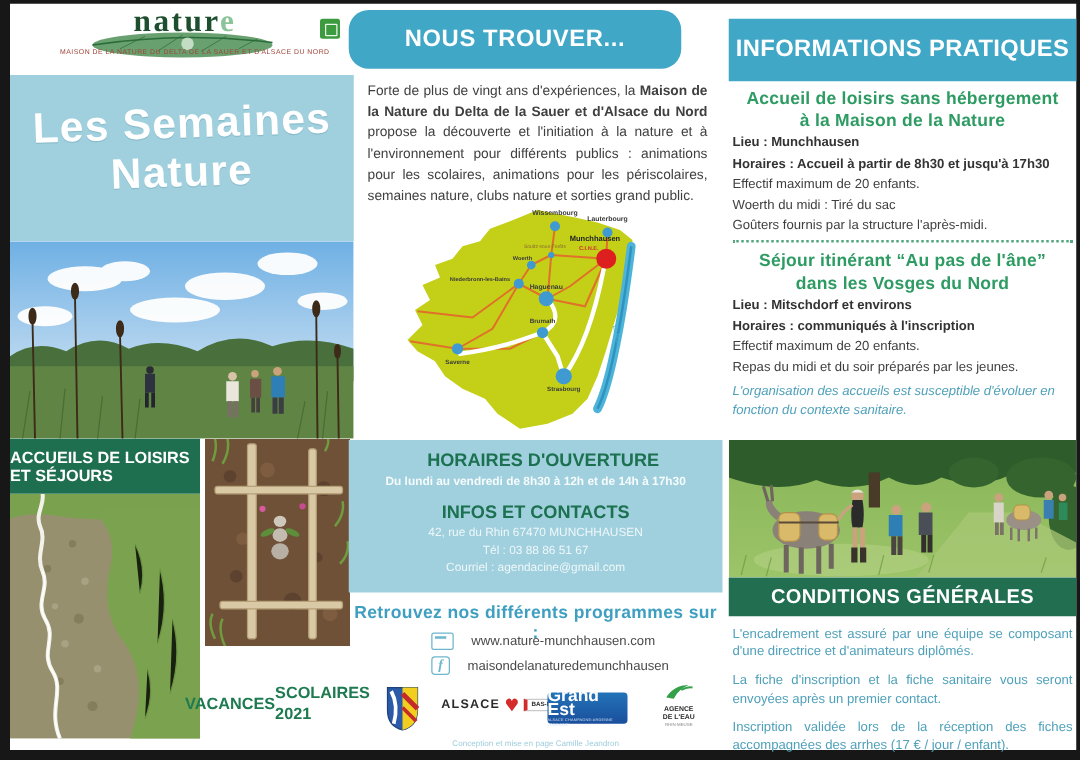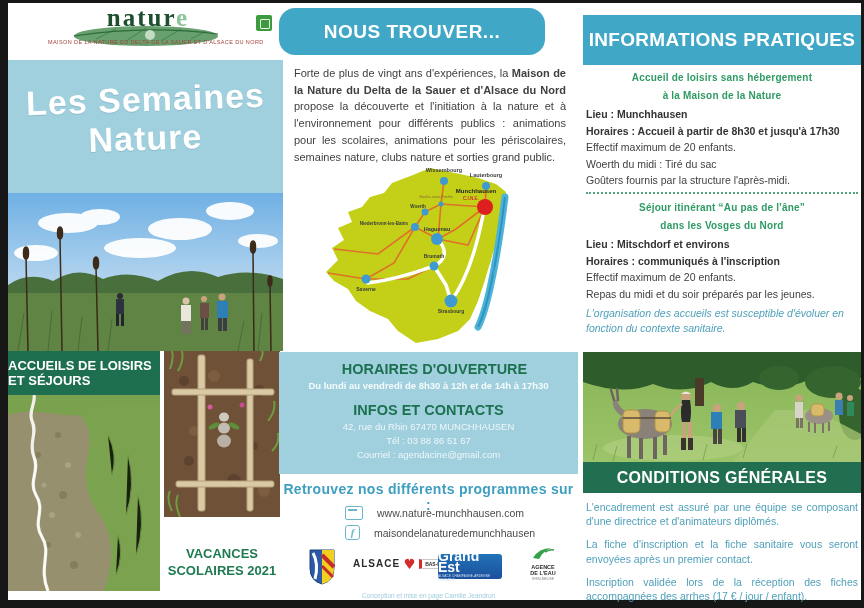--- a/index.html
+++ b/index.html
@@ -20,22 +20,22 @@
   .title-block{left:0;top:57px;width:275px;height:133px;background:#a0d0de;color:#fff;text-align:center;}
   .title-l1{font-size:34px;font-weight:bold;margin-top:20px;transform:rotate(-2deg);letter-spacing:1px;text-shadow:0 1px 0 rgba(120,170,185,.5);}
   .title-l2{font-size:34px;font-weight:bold;transform:rotate(-2deg);letter-spacing:1px;text-shadow:0 1px 0 rgba(120,170,185,.5);}
 
   .photo{overflow:hidden;}
   .photo svg{display:block;}
 
   .banner-accueils{left:0;top:348px;width:152px;height:44px;background:#1e6e50;color:#fff;
     display:flex;flex-direction:column;align-items:flex-start;justify-content:center;
     font-weight:bold;font-size:13px;line-height:15px;text-align:center;}
-  .vacances{left:156px;top:530px;width:116px;height:58px;display:flex;flex-direction:column;align-items:center;justify-content:center;
-    color:#1e7a50;font-weight:bold;font-size:13px;line-height:17px;text-align:right;}
+  .vacances{left:156px;top:530px;width:116px;height:58px;display:flex;flex-direction:row;align-items:center;justify-content:center;
+    color:#1e7a50;font-weight:bold;font-size:13px;line-height:17px;text-align:left;}
 
   
   .mid-bar{left:271px;top:5px;width:266px;height:47px;background:#41a7c7;display:flex;align-items:center;justify-content:center;
     color:#fff;font-weight:bold;font-size:19px;letter-spacing:.5px;border-radius:16px;}
   .intro{left:286px;top:62px;width:272px;font-size:11px;color:#3f3f3f;text-align:justify;line-height:1.52;}
   .map-box{left:300px;top:156px;width:250px;height:192px;}
 
   .contact-block{left:271px;top:349px;width:299px;height:122px;background:#a0d0de;text-align:center;}
   .cb-title{margin-top:9px;color:#1c7150;font-weight:bold;font-size:14.5px;margin-left:12px;}
   .cb-sub{margin-top:3px;color:#f6fbfc;font-size:9.5px;font-weight:bold;}
@@ -57,21 +57,21 @@
   .grandest-txt{color:#fff;font-weight:bold;font-size:14px;line-height:11px;}
   .grandest-sub{color:#cfe2f4;font-size:3px;margin-top:1px;letter-spacing:.2px;}
   .agence{left:514px;top:543px;width:42px;text-align:center;}
   .agence-t1{font-size:5.5px;font-weight:bold;color:#2b2b2b;line-height:6px;}
   .agence-t3{font-size:3.5px;color:#888;margin-top:1px;}
   .credit{left:271px;top:589px;width:299px;text-align:center;font-size:6.5px;color:#9fcddd;}
 
   
   .right-bar{left:575px;top:12px;width:278px;height:50px;background:#41a7c7;display:flex;align-items:center;justify-content:center;
     color:#fff;font-weight:bold;font-size:19px;letter-spacing:.3px;}
-  .sec-title{width:278px;text-align:center;color:#2e9b63;font-size:10px;font-weight:bold;line-height:18px;letter-spacing:.2px;}
+  .sec-title{width:278px;text-align:center;color:#2e9b63;font-size:14px;font-weight:bold;line-height:18px;letter-spacing:.2px;}
   .line{font-size:10.5px;color:#3f3f3f;margin-bottom:5.5px;line-height:11px;}
   .line.b{font-weight:bold;color:#333;}
   .dots{left:578px;top:189px;width:272px;border-top:2px dotted #52a77f;height:0;}
   .note{left:578px;top:303px;width:272px;color:#4fa0ba;font-style:italic;font-size:10.5px;line-height:1.45;}
   .cond-banner{left:575px;top:459px;width:278px;height:31px;background:#216e51;display:flex;align-items:center;justify-content:center;
     color:#fff;font-weight:bold;font-size:16px;letter-spacing:.3px;}
   .cond-text{left:578px;top:497px;width:272px;color:#4fa0ba;font-size:10.5px;text-align:justify;line-height:1.35;}
   .cond-text p{margin:0 0 9px 0;}
 </style>
 </head>

